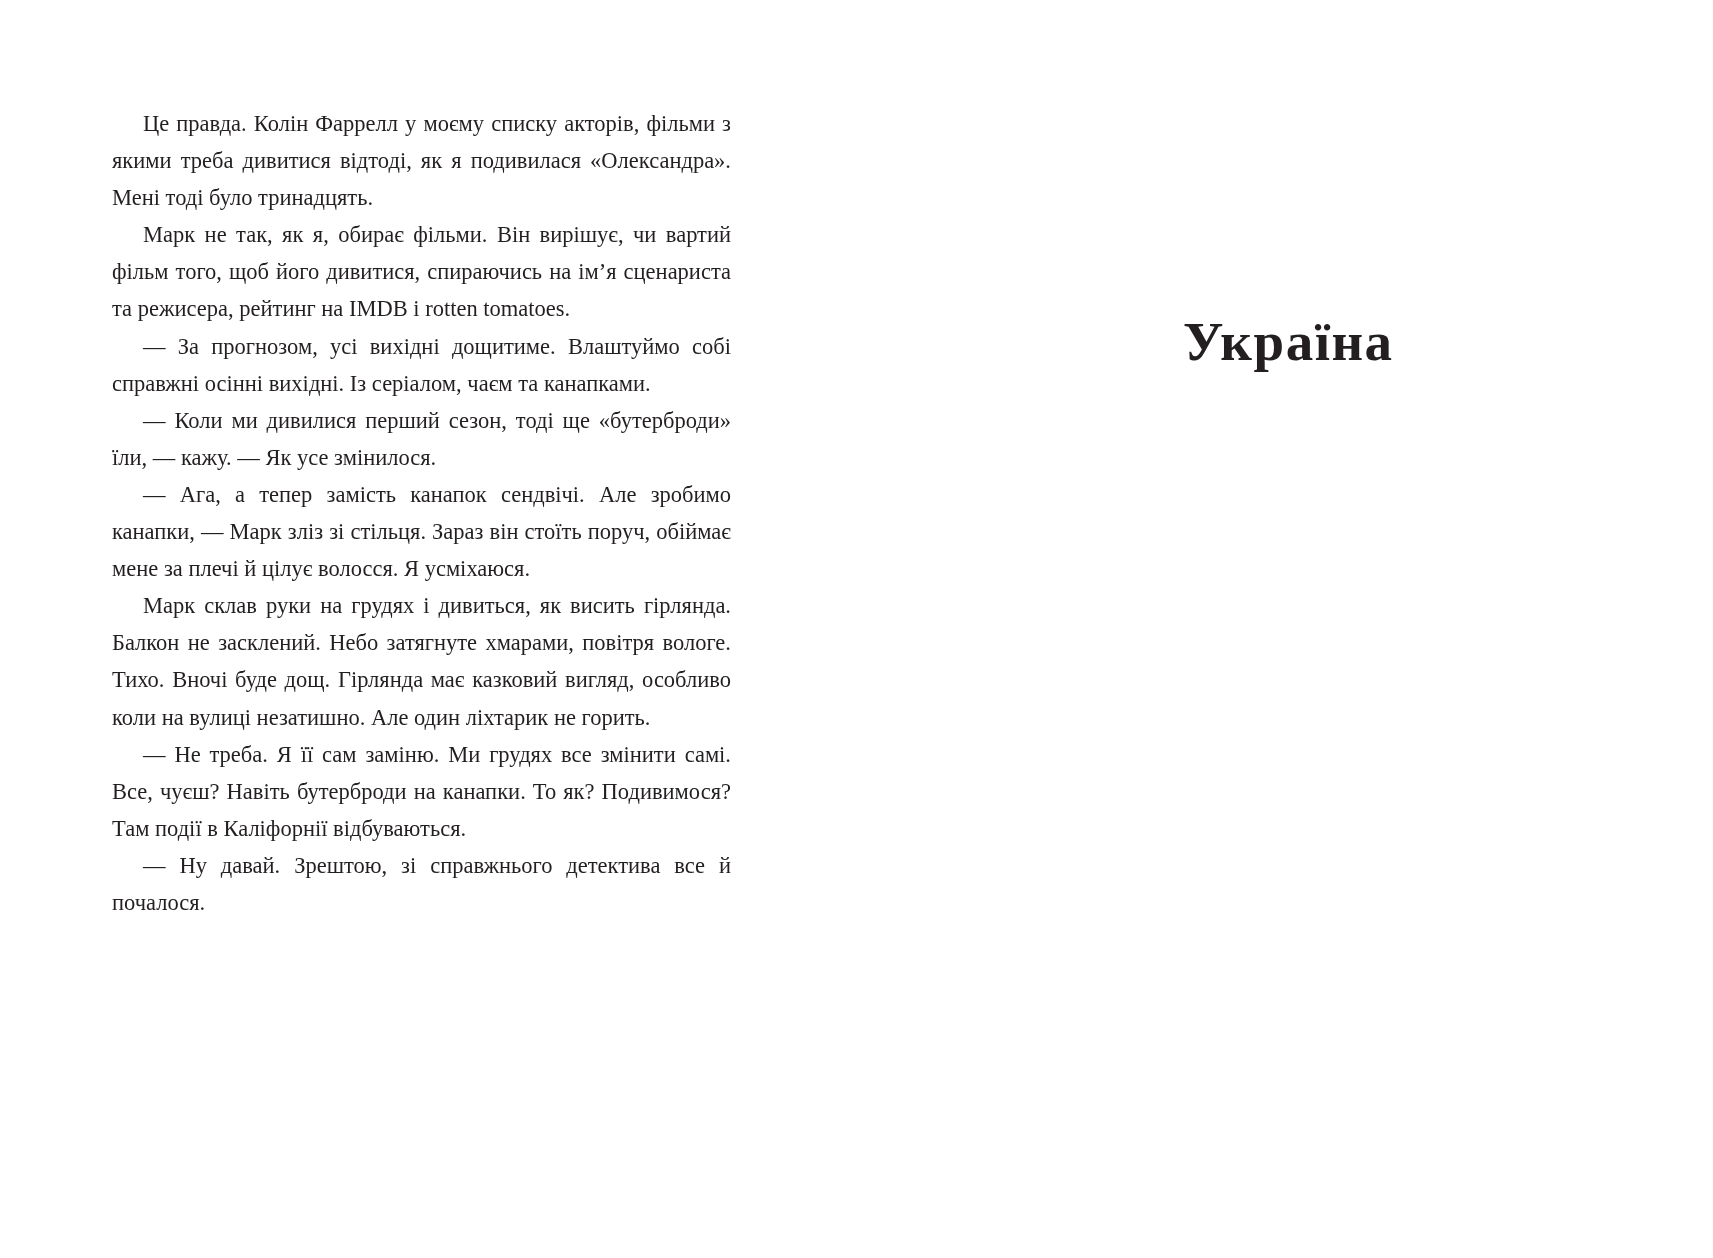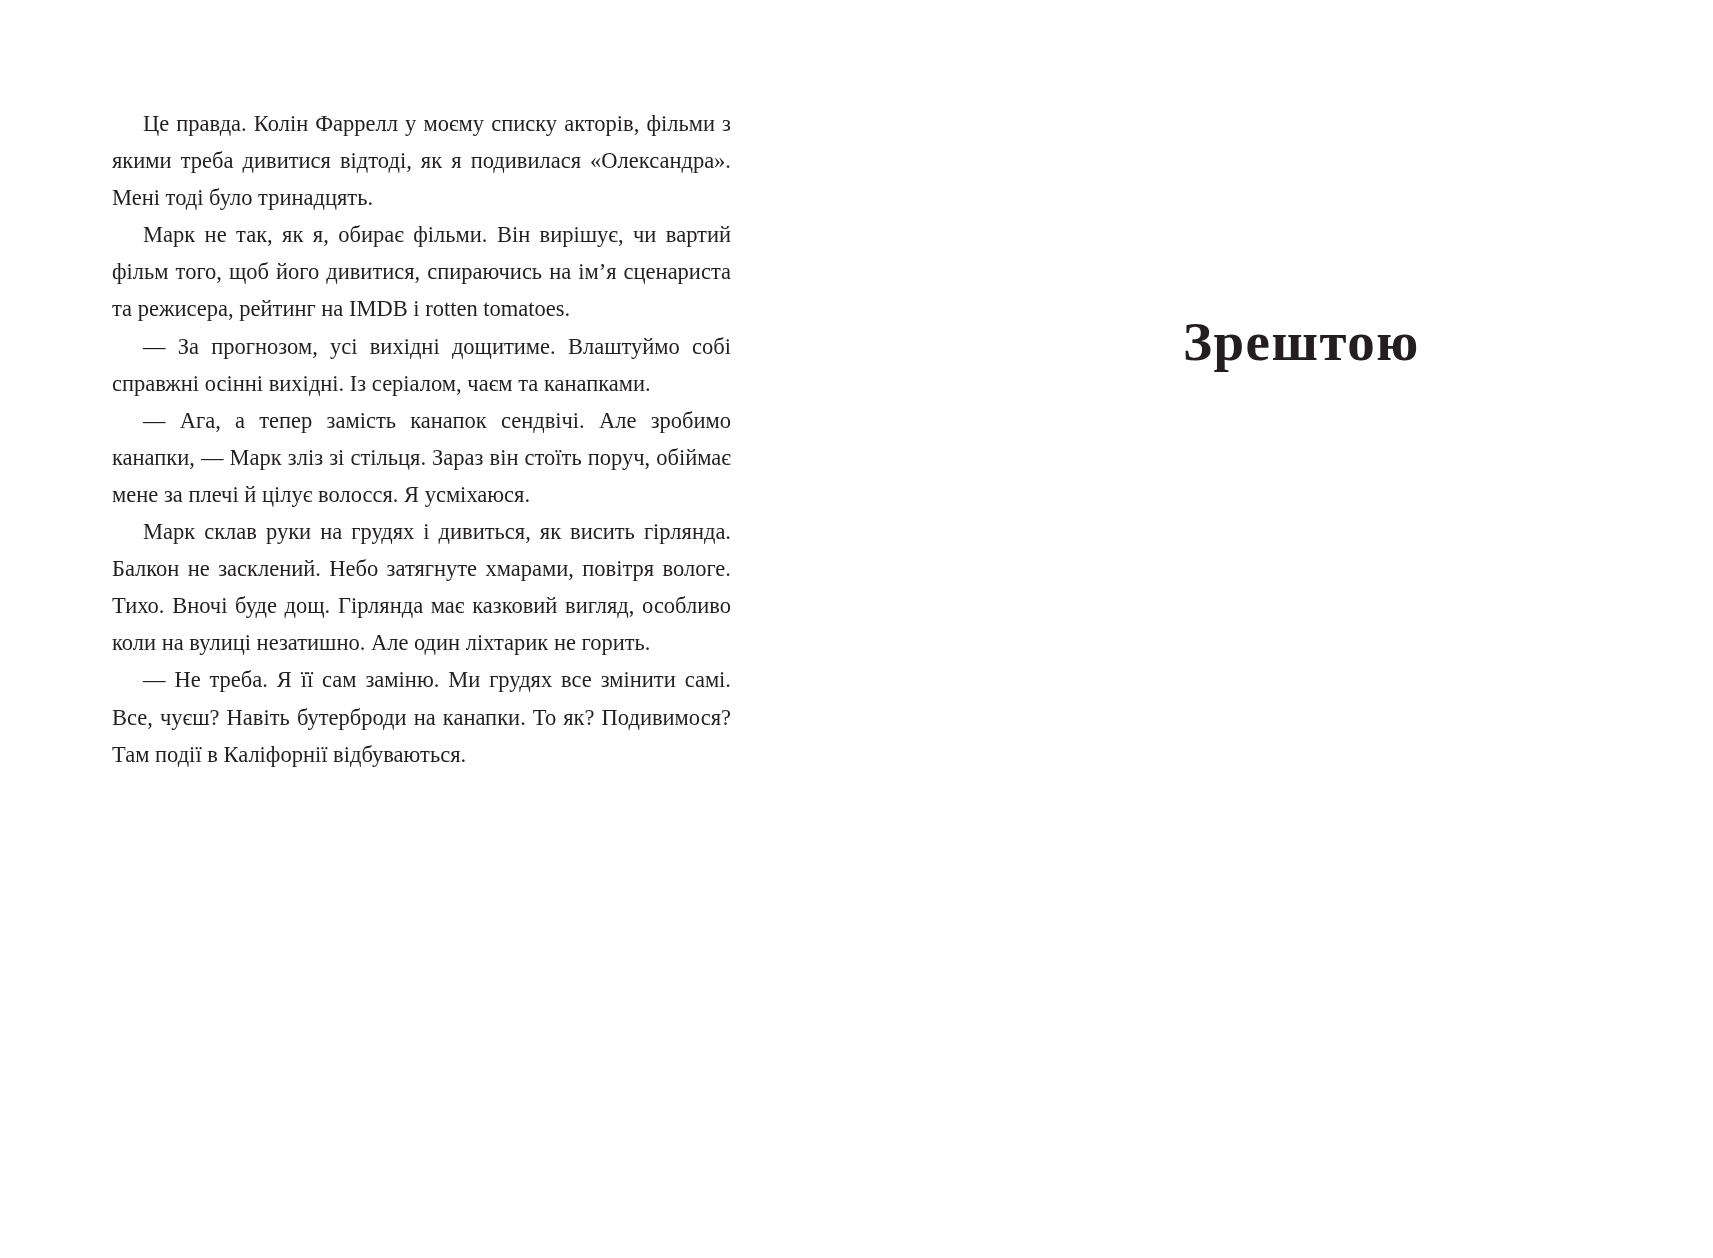--- a/index.html
+++ b/index.html
@@ -57,21 +57,23 @@
     }
   </style>
 </head>
 <body>
 
 <div class="spread">
   <div class="page-left">
     <p>Це правда. Колін Фаррелл у моєму списку акторів, фільми з якими треба дивитися відтоді, як я подивилася «Олександра». Мені тоді було тринадцять.</p>
     <p>Марк не так, як я, обирає фільми. Він вирішує, чи вартий фільм того, щоб його дивитися, спираючись на ім’я сценариста та режисера, рейтинг на IMDB і rotten tomatoes.</p>
     <p>— За прогнозом, усі вихідні дощитиме. Влаштуймо собі справжні осінні вихідні. Із серіалом, чаєм та канапками.</p>
+    <p>— Коли ми дивилися перший сезон, тоді ще «бутерброди» їли, — кажу. — Як усе змінилося.</p>
     <p>— Ага, а тепер замість канапок сендвічі. Але зробимо канапки, — Марк зліз зі стільця. Зараз він стоїть поруч, обіймає мене за плечі й цілує волосся. Я усміхаюся.</p>
     <p>Марк склав руки на грудях і дивиться, як висить гірлянда. Балкон не засклений. Небо затягнуте хмарами, повітря вологе. Тихо. Вночі буде дощ. Гірлянда має казковий вигляд, особливо коли на вулиці незатишно. Але один ліхтарик не горить.</p>
     <p>— Не треба. Я її сам заміню. Ми грудях все змінити самі. Все, чуєш? Навіть бутерброди на канапки. То як? Подивимося? Там події в Каліфорнії відбуваються.</p>
+    <p>— Ну давай. Зрештою, зі справжнього детектива все й почалося.</p>
   </div>
 
   <div class="page-right">
-    <h1 class="chapter-title">Зрештою</h1>
+    <h1 class="chapter-title">Україна</h1>
   </div>
 </div>
 
 </body></html>

